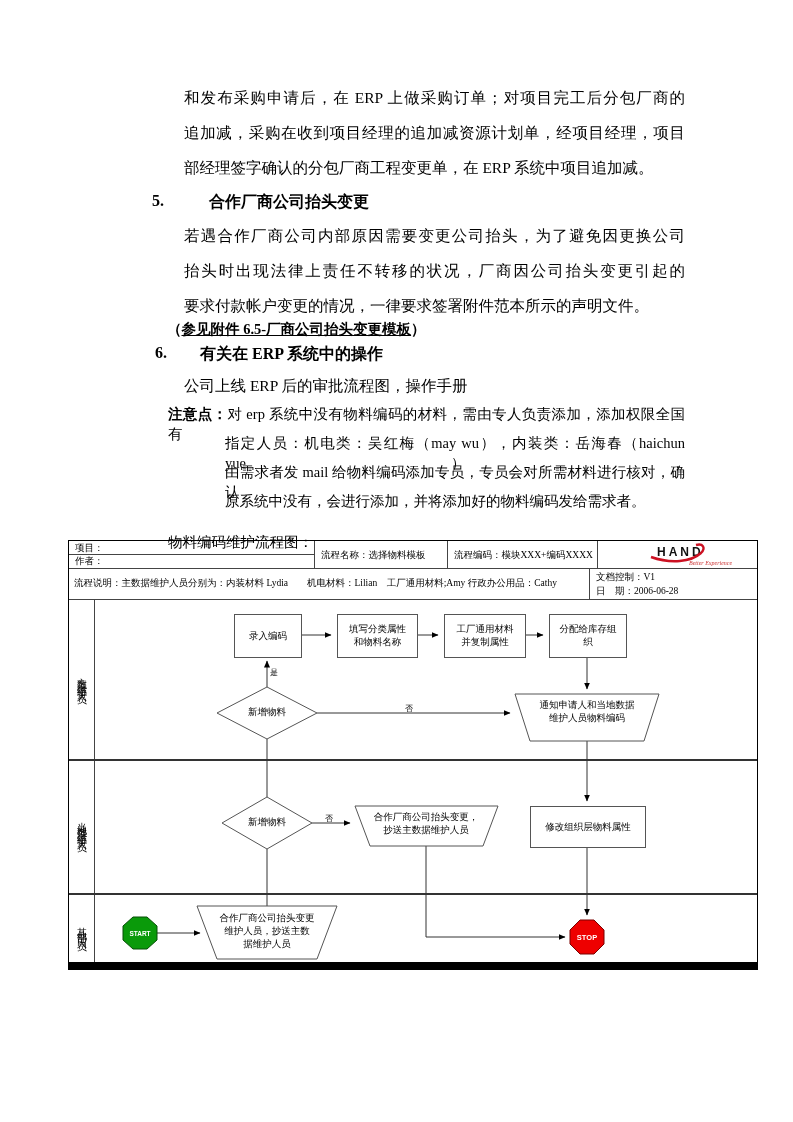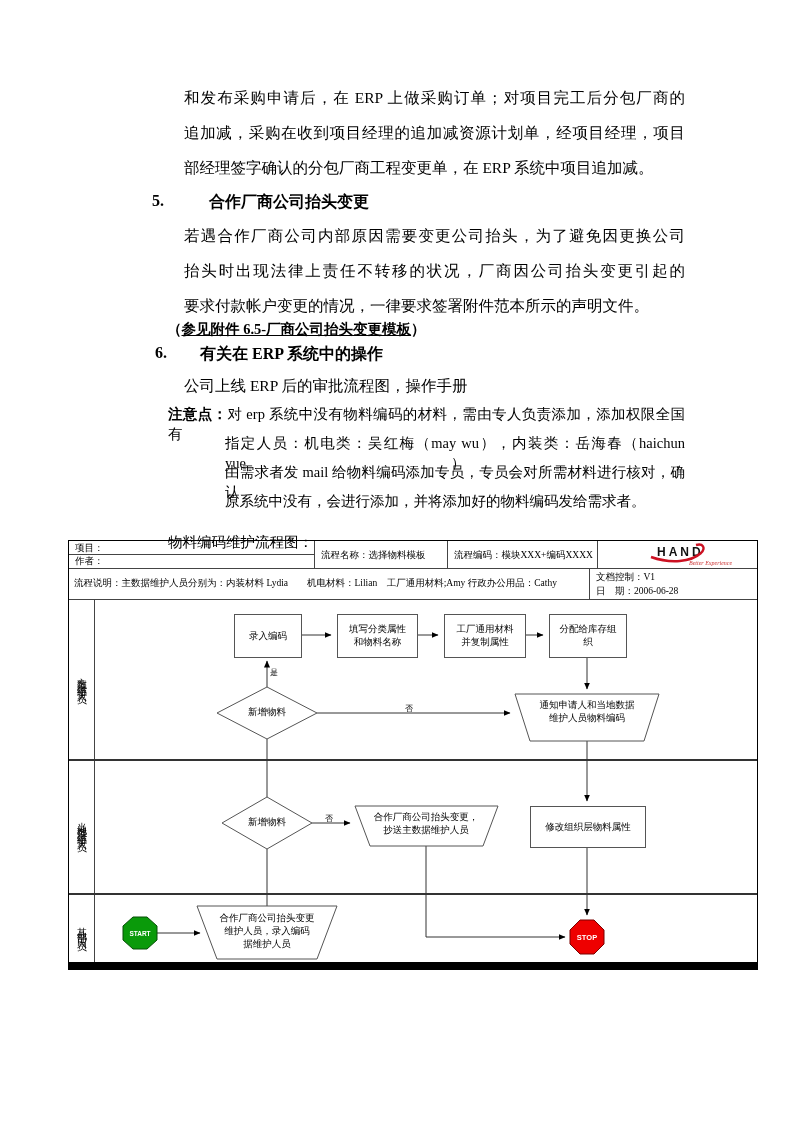--- a/index.html
+++ b/index.html
@@ -156,21 +156,21 @@
     <div class="shapetext" style="left:158px;top:275px;width:80px;">新增物料</div>
     <div class="shapetext" style="left:293px;top:270px;width:128px;">
       <div>
           <span>合作厂商公司抬头变更，</span>
           <span>抄送主数据维护人员</span>
         </div>
     </div>
     <div class="shapetext" style="left:138px;top:371px;width:120px;">
       <div>
           <span>合作厂商公司抬头变更</span>
-          <span>维护人员，录入编码</span>
+          <span>维护人员，抄送主数</span>
           <span>据维护人员</span>
         </div>
     </div>
 
     <div class="elabel" style="left:201px;top:126px;">是</div>
     <div class="elabel" style="left:336px;top:162px;">否</div>
     <div class="elabel" style="left:256px;top:272px;">否</div>
   </div>
 </div>
 

